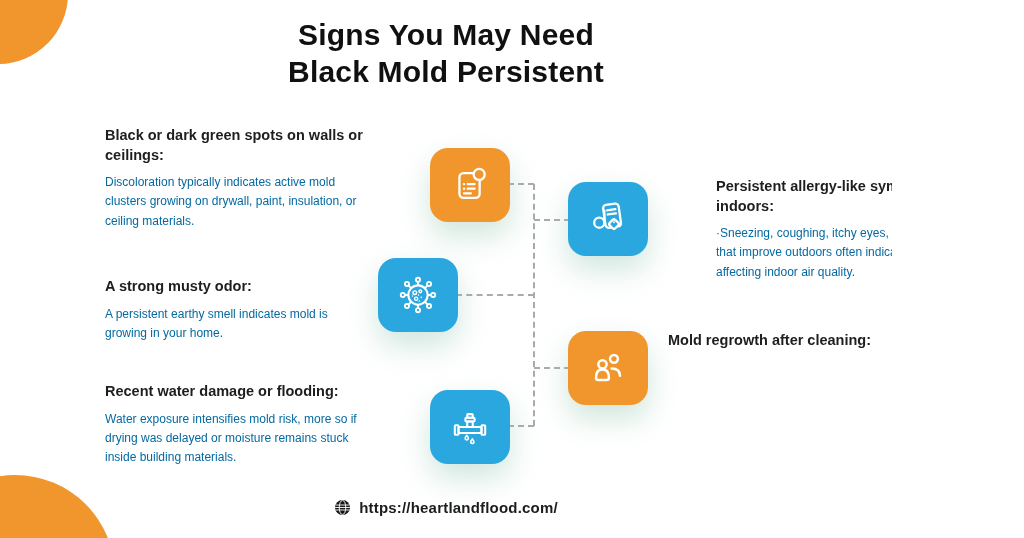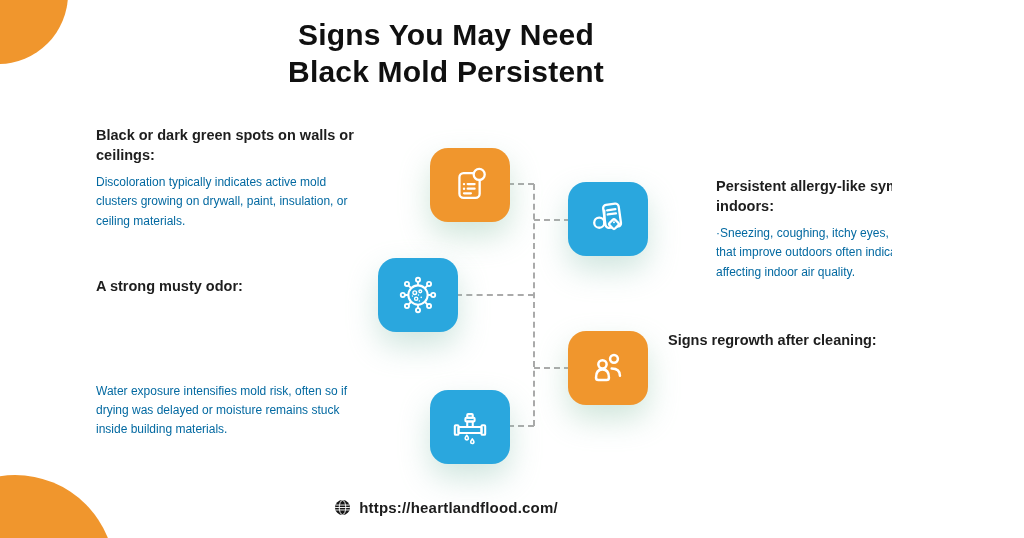--- a/index.html
+++ b/index.html
@@ -18,21 +18,21 @@
     font-weight:800;color:#101010;font-size:30px;line-height:37px;letter-spacing:.2px;
   }
   
   .block{position:absolute;}
   .block h3{
     margin:0 0 8px 0;font-size:14.5px;line-height:1.35;font-weight:800;color:#1e1e1e;
   }
   .block p{
     margin:0;font-size:12px;line-height:1.6;color:#0369a1;font-weight:500;
   }
-  .block--l{left:96px;width:262px;}
+  .block--l{left:105px;width:262px;}
   .block--r{left:668px;width:268px;}
   .b1{top:126px;} .b2{top:262px;margin-top:15px;} .b3{top:382px;}
   .b4{top:177px;margin-left:48px;} .b5{top:331px;}
   
   .tile{
     position:absolute;width:80px;height:74px;border-radius:18px;
     display:flex;align-items:center;justify-content:center;
   }
   .tile--orange{background:#F0962D;box-shadow:0 14px 30px rgba(150,200,175,.45);}
   .tile--blue{background:#2AA7DE;box-shadow:0 14px 30px rgba(150,200,185,.45);}
@@ -71,31 +71,33 @@
     <div>Signs You May Need</div>
     <div>Black Mold Persistent</div>
   </div>
 
   <div class="block block--l b1">
     <h3>Black or dark green spots on walls or ceilings:</h3>
     <p>Discoloration typically indicates active mold clusters growing on drywall, paint, insulation, or ceiling materials.</p>
   </div>
   <div class="block block--l b2">
     <h3>A strong musty odor:</h3>
+    <p>A persistent earthy smell indicates mold is growing in your home.</p>
   </div>
   <div class="block block--l b3">
-    <p>Water exposure intensifies mold risk, often so if drying was delayed or moisture remains stuck inside building materials.</p>
+    <h3>Recent water damage or flooding:</h3>
+    <p>Water exposure intensifies mold risk, more so if drying was delayed or moisture remains stuck inside building materials.</p>
   </div>
 
   <div class="block block--r b4">
     <h3>Persistent allergy-like symptoms indoors:</h3>
     <p>·Sneezing, coughing, itchy eyes, or headaches that improve outdoors often indicate mold affecting indoor air quality.</p>
   </div>
   <div class="block block--r b5">
-    <h3>Signs regrowth after cleaning:</h3>
+    <h3>Mold regrowth after cleaning:</h3>
   </div>
 
   <div class="conn-v c-v"></div>
   <div class="conn-h c-h1"></div>
   <div class="conn-h c-h2"></div>
   <div class="conn-h c-h3"></div>
   <div class="conn-h c-h4"></div>
   <div class="conn-h c-h5"></div>
 
   <div class="tile tile--orange t-report">

